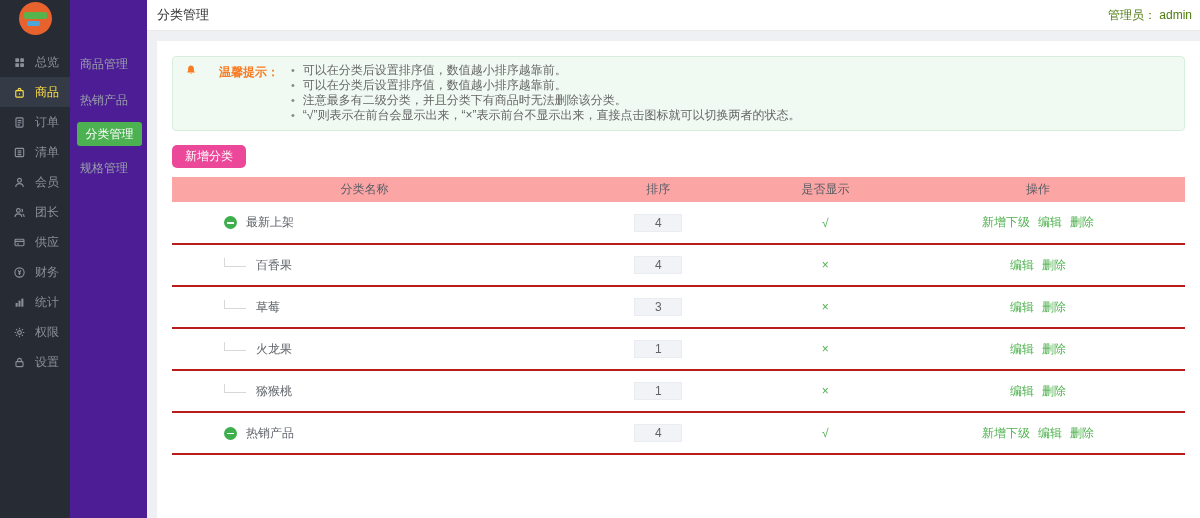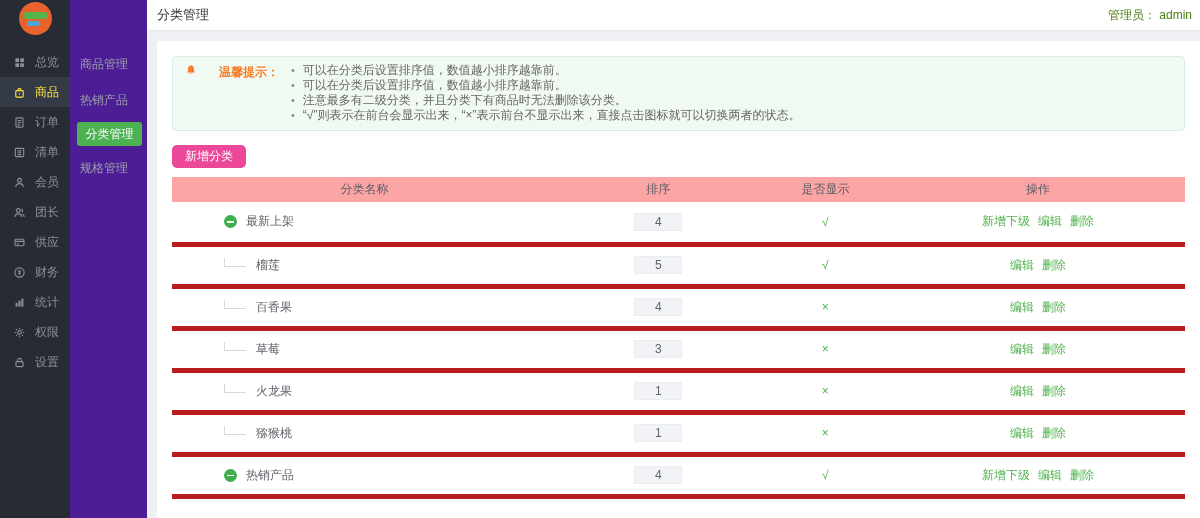--- a/index.html
+++ b/index.html
@@ -46,21 +46,21 @@
   .notice li { color:#666; line-height:15px; }
   .notice li::before { content:"•"; color:#888; margin-right:8px; font-size:11px; }
 
   .btn-add { margin-top:14px; height:23px; padding:0 13px; background:#ec4899; color:#fff;
              border:none; border-radius:5px; font-size:12px; cursor:pointer;
              font-family:inherit; display:inline-block; }
 
   
   table { width:100%; margin-top:9px; border-collapse:collapse; table-layout:fixed; }
   thead th { background:#fca5a5; height:25px; font-weight:normal; font-size:12px; color:#5a5e66; }
-  tbody td { height:42px; border-bottom:5px solid #b91c1c; font-size:12px; color:#5f6368;
+  tbody td { height:42px; border-bottom:2px solid #b91c1c; font-size:12px; color:#5f6368;
              text-align:center; vertical-align:middle; }
   tbody td.name-cell { text-align:left; padding-left:52px; }
   .collapse-ic { display:inline-block; width:13px; height:13px; border-radius:50%; background:#3faf4e;
                  position:relative; vertical-align:-3px; margin-right:9px; cursor:pointer; }
   .collapse-ic::after { content:""; position:absolute; left:3px; top:6px; width:7px; height:1.6px; background:#fff; }
   .tree { display:inline-block; width:22px; height:9px; border-left:1px solid #d8d8d8;
           border-bottom:1px solid #d8d8d8; margin-right:10px; vertical-align:2px; }
   .sort-input { width:48px; height:18px; background:#f1f3f7; border:1px solid #e9ecf1;
                 text-align:center; font-size:12px; color:#5f6368; font-family:inherit; }
   .vis { color:#4db14d; cursor:pointer; }
@@ -245,26 +245,20 @@
             </tr>
           </thead>
           <tbody>
             <tr>
               <td class="name-cell"><span class="collapse-ic"></span><span>最新上架</span></td>
               <td><input class="sort-input" value="4" style=""></td>
               <td><span class="vis">√</span></td>
               <td><span class="op">新增下级</span><span class="op">编辑</span><span class="op">删除</span></td>
             </tr>
             <tr>
-              <td class="name-cell"><span class="tree"></span><span>榴莲</span></td>
-              <td><input class="sort-input" value="5" style=""></td>
-              <td><span class="vis">√</span></td>
-              <td><span class="op">编辑</span><span class="op">删除</span></td>
-            </tr>
-            <tr>
               <td class="name-cell"><span class="tree"></span><span>百香果</span></td>
               <td><input class="sort-input" value="4" style=""></td>
               <td><span class="vis">×</span></td>
               <td><span class="op">编辑</span><span class="op">删除</span></td>
             </tr>
             <tr>
               <td class="name-cell"><span class="tree"></span><span>草莓</span></td>
               <td><input class="sort-input" value="3" style=""></td>
               <td><span class="vis">×</span></td>
               <td><span class="op">编辑</span><span class="op">删除</span></td>

